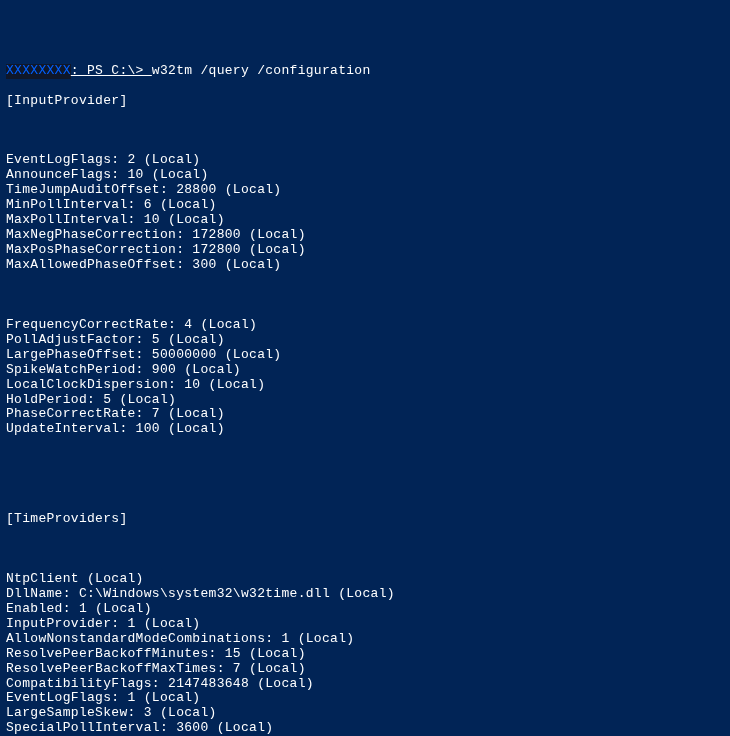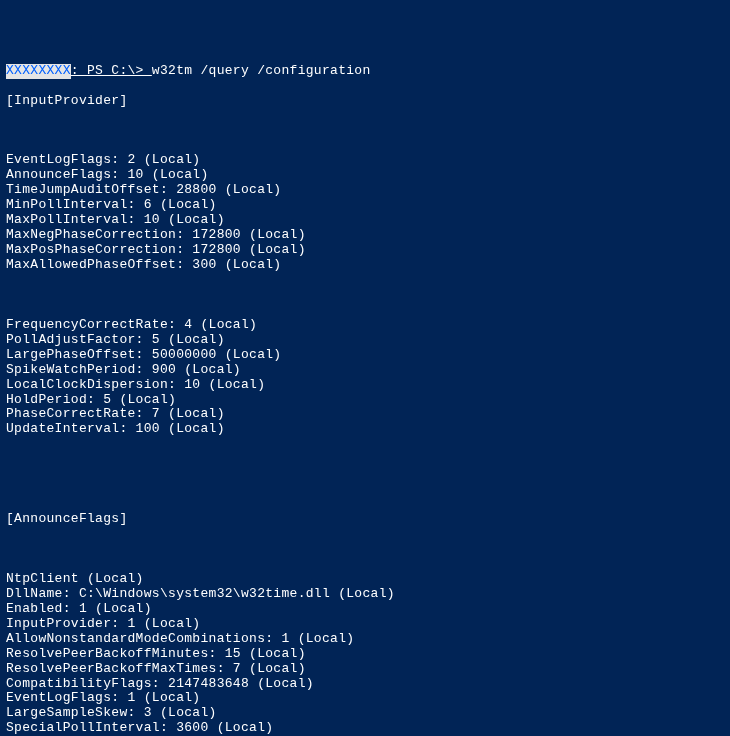--- a/index.html
+++ b/index.html
@@ -14,21 +14,21 @@
       font-size: 13px;
       line-height: 1.15;
       padding: 4px 6px;
       width: 730px;
       height: 736px;
       overflow: hidden;
       white-space: pre;
       letter-spacing: 0.3px;
     }
     .prompt-redacted {
-      background: #e5e5e5;
+      background: #0f172a;
       color: #0060ff;
       display: inline-block;
     }
     .prompt-suffix {
       color: #ffffff;
       text-decoration: underline;
     }
     .line {
       display: block;
     }
@@ -42,21 +42,21 @@
 
 
 <span class="line"><span class="prompt-redacted">XXXXXXXX</span><span class="prompt-suffix">: PS C:\&gt; </span><span>w32tm /query /configuration</span></span>
 <span class="line">[InputProvider]</span>
 <div class="blank"></div>
 <div id="config-block1"><span class="line">EventLogFlags: 2 (Local)</span><span class="line">AnnounceFlags: 10 (Local)</span><span class="line">TimeJumpAuditOffset: 28800 (Local)</span><span class="line">MinPollInterval: 6 (Local)</span><span class="line">MaxPollInterval: 10 (Local)</span><span class="line">MaxNegPhaseCorrection: 172800 (Local)</span><span class="line">MaxPosPhaseCorrection: 172800 (Local)</span><span class="line">MaxAllowedPhaseOffset: 300 (Local)</span></div>
 <div class="blank"></div>
 <div id="config-block2"><span class="line">FrequencyCorrectRate: 4 (Local)</span><span class="line">PollAdjustFactor: 5 (Local)</span><span class="line">LargePhaseOffset: 50000000 (Local)</span><span class="line">SpikeWatchPeriod: 900 (Local)</span><span class="line">LocalClockDispersion: 10 (Local)</span><span class="line">HoldPeriod: 5 (Local)</span><span class="line">PhaseCorrectRate: 7 (Local)</span><span class="line">UpdateInterval: 100 (Local)</span></div>
 <div class="blank"></div>
 <div class="blank"></div>
-<span class="line">[AnnounceFlags]</span>
+<span class="line">[TimeProviders]</span>
 <div class="blank"></div>
 <div id="ntpclient-block"><span class="line">NtpClient (Local)</span><span class="line">DllName: C:\Windows\system32\w32time.dll (Local)</span><span class="line">Enabled: 1 (Local)</span><span class="line">InputProvider: 1 (Local)</span><span class="line">AllowNonstandardModeCombinations: 1 (Local)</span><span class="line">ResolvePeerBackoffMinutes: 15 (Local)</span><span class="line">ResolvePeerBackoffMaxTimes: 7 (Local)</span><span class="line">CompatibilityFlags: 2147483648 (Local)</span><span class="line">EventLogFlags: 1 (Local)</span><span class="line">LargeSampleSkew: 3 (Local)</span><span class="line">SpecialPollInterval: 3600 (Local)</span></div>
 
 
 
 
 
 
 
 

